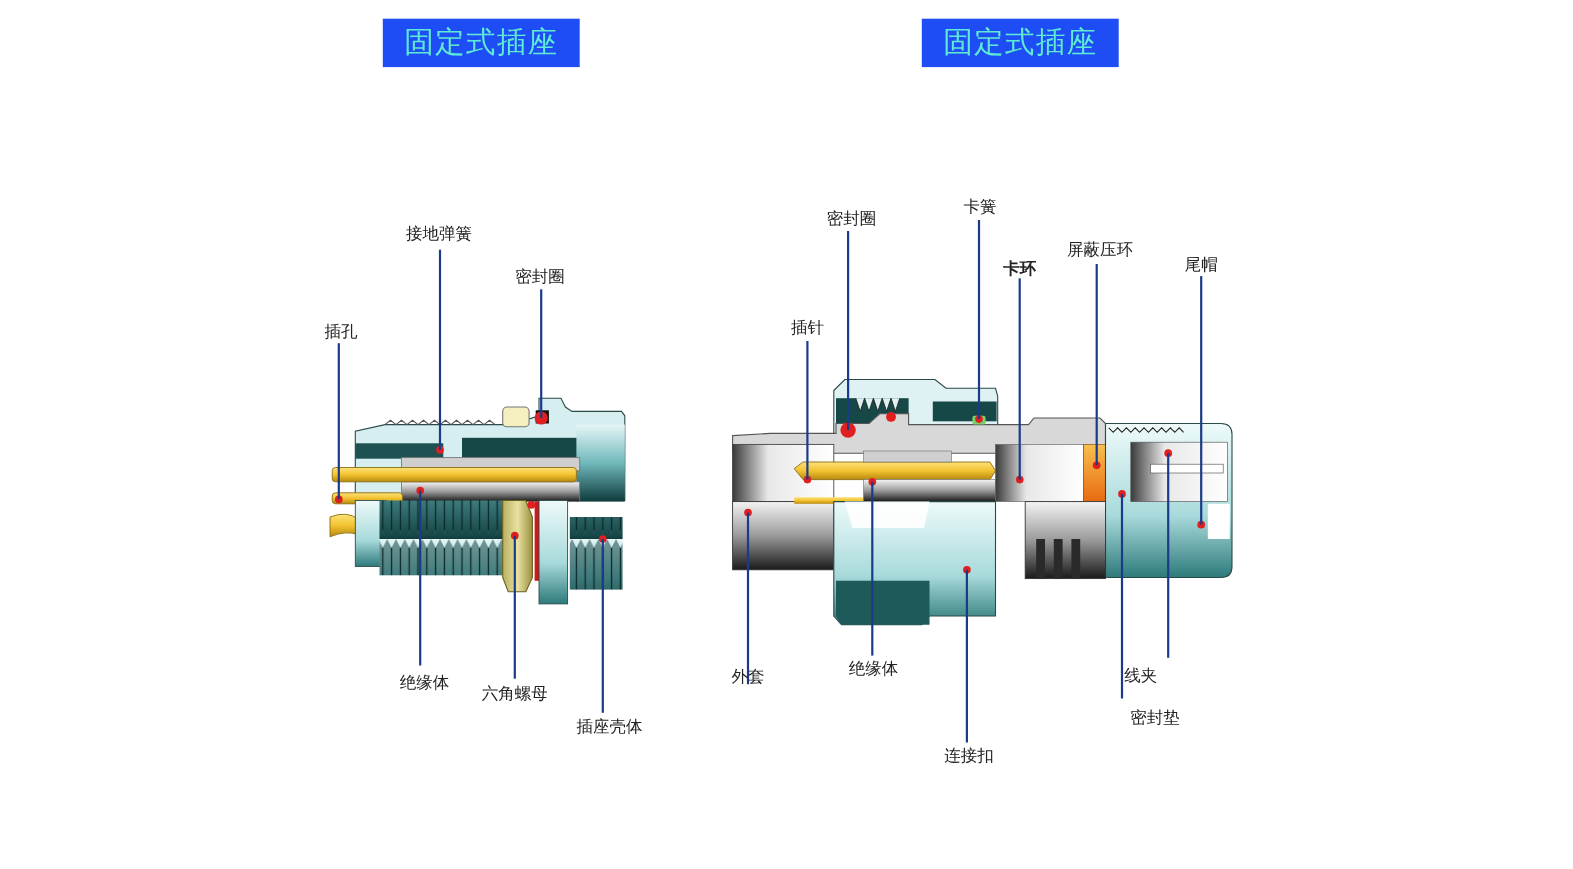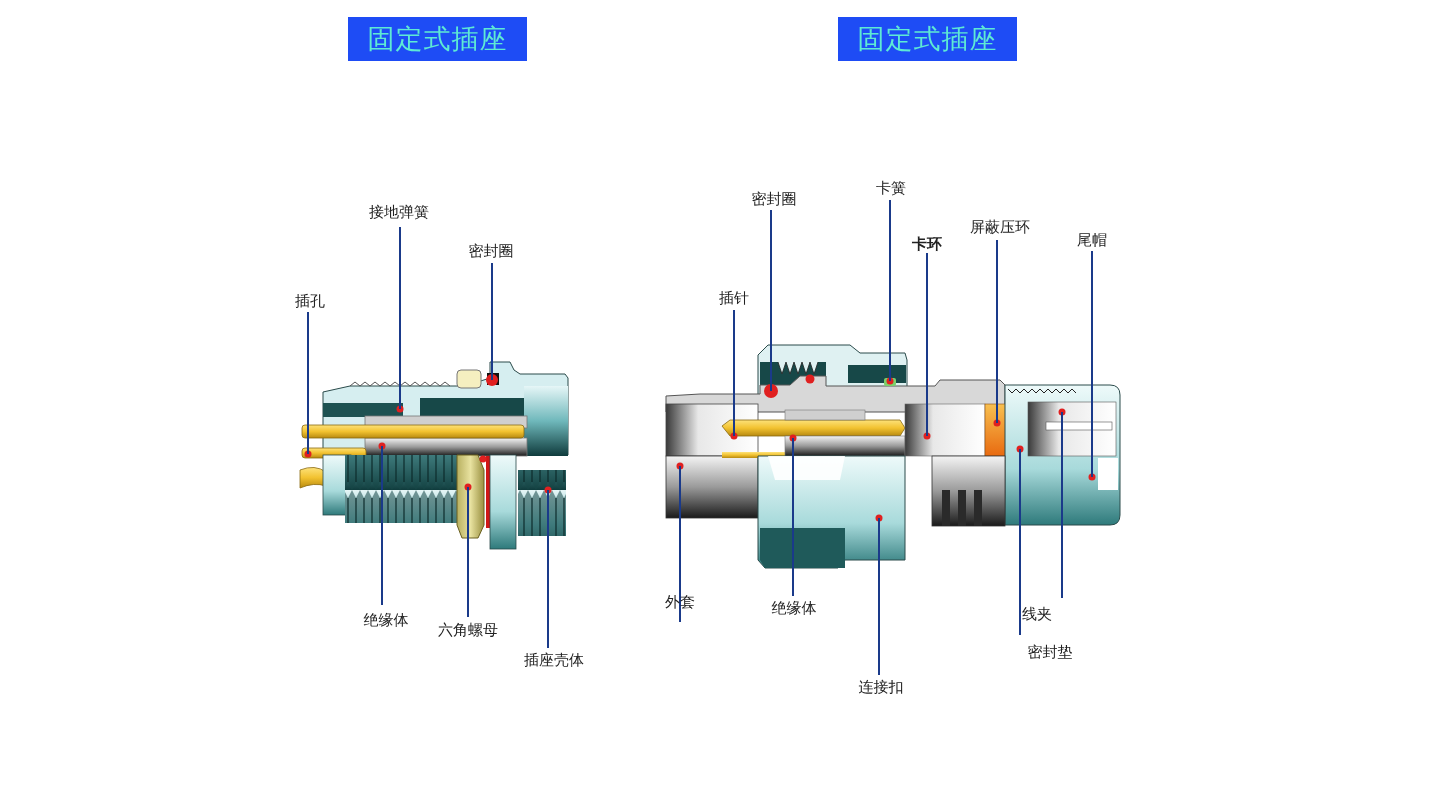--- a/index.html
+++ b/index.html
@@ -185,17 +185,17 @@
 <div class="label" style="left:386px;top:611px;">绝缘体</div>
 <div class="label" style="left:468px;top:621px;">六角螺母</div>
 <div class="label" style="left:554px;top:651px;">插座壳体</div>
 
 <div class="label" style="left:774px;top:190px;">密封圈</div>
 <div class="label" style="left:891px;top:179px;">卡簧</div>
 <div class="label" style="left:734px;top:289px;">插针</div>
 <div class="label" style="left:927px;top:235px;font-weight:bold;">卡环</div>
 <div class="label" style="left:1000px;top:218px;">屏蔽压环</div>
 <div class="label" style="left:1092px;top:231px;">尾帽</div>
-<div class="label" style="left:680px;top:593px;text-align:right;">外套</div>
+<div class="label" style="left:680px;top:606px;text-align:right;">外套</div>
 <div class="label" style="left:794px;top:599px;">绝缘体</div>
 <div class="label" style="left:881px;top:678px;">连接扣</div>
 <div class="label" style="left:1022px;top:643px;margin-left:28px;">密封垫</div>
 <div class="label" style="left:1037px;top:605px;">线夹</div>
 
 </body></html>

